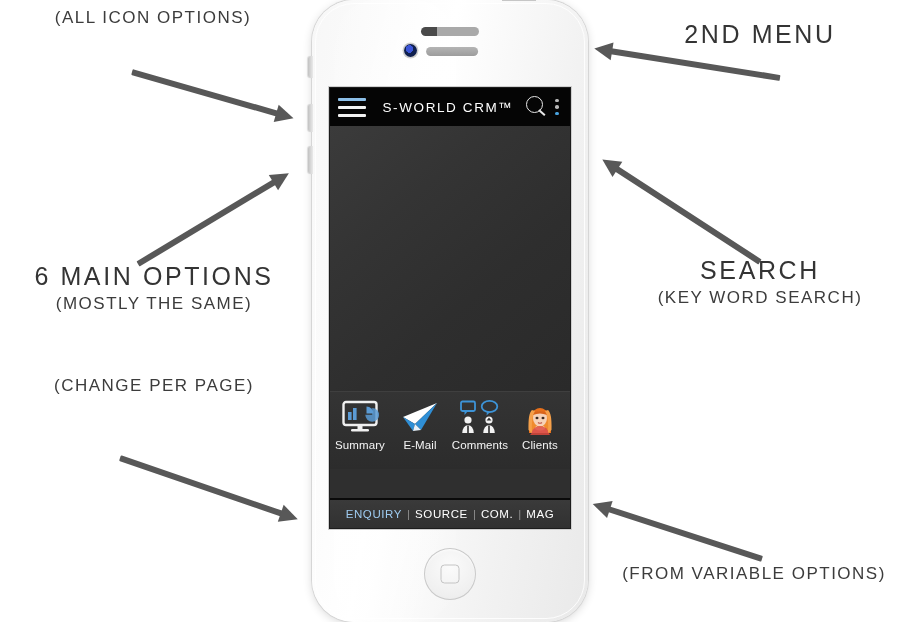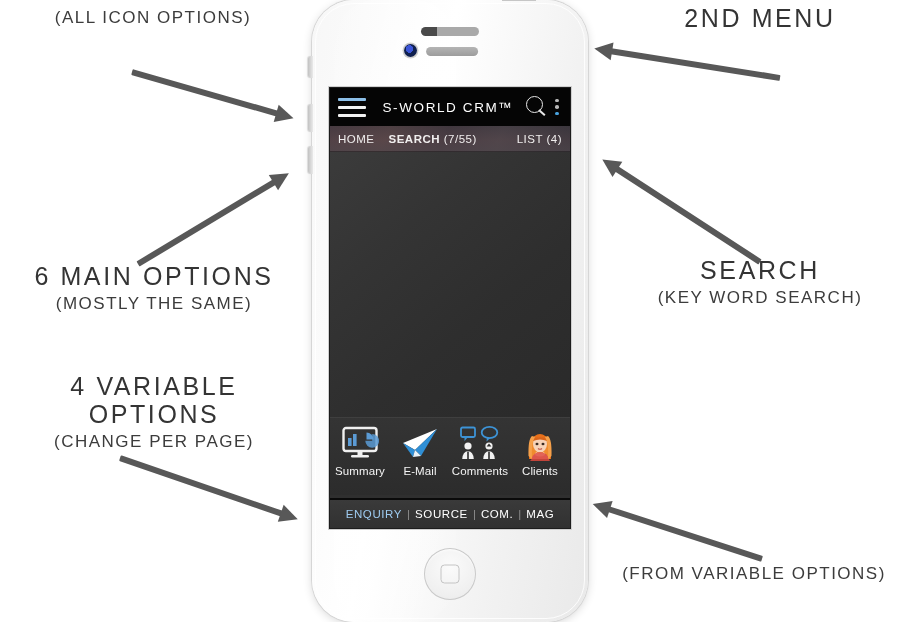--- a/index.html
+++ b/index.html
@@ -17,21 +17,21 @@
     font-size: 25px; letter-spacing: 2.6px; font-weight: 400;
     color: #343434; line-height: 1.12; white-space: nowrap;
   }
   .annot .main.wrap { white-space: normal; }
   .annot .sub {
     font-size: 17px; letter-spacing: 1.5px; font-weight: 400;
     color: #3c3c3c; line-height: 1.25; margin-top: 3px; white-space: nowrap;
   }
 
   #annot-main-menu   { left: 8px;   top: 4px;   width: 290px; }
-  #annot-2nd-menu    { left: 620px; top: 4px;   width: 280px; }
+  #annot-2nd-menu    { left: 620px; top: 20px;   width: 280px; }
   #annot-3-main      { left: 4px;   top: 262px; width: 300px; }
   #annot-search      { left: 620px; top: 256px; width: 280px; }
   #annot-4-variable  { left: 14px;  top: 372px; width: 280px; }
   #annot-4-icon      { left: 608px; top: 560px; width: 292px; }
 
   
   .arrow { position: absolute; transform-origin: 0 50%; height: 12px; pointer-events: none; }
   .arrow .shaft {
     position: absolute; left: 0; top: 50%; height: 6px;
     background: #585858; transform: translateY(-50%); border-radius: 1px;
@@ -204,21 +204,20 @@
     <div class="main">6 MAIN OPTIONS</div>
     <div class="sub">(MOSTLY THE SAME)</div>
   </div>
 
   <div class="annot" id="annot-search">
     <div class="main">SEARCH</div>
     <div class="sub">(KEY WORD SEARCH)</div>
   </div>
 
   <div class="annot" id="annot-4-variable">
-    <div class="main wrap">4 VARIABLE OPTIONS</div>
     <div class="sub">(CHANGE PER PAGE)</div>
   </div>
 
   <div class="annot" id="annot-4-icon">
     <div class="sub">(FROM VARIABLE OPTIONS)</div>
   </div>
 
   <div class="arrow" style="left:132px; top:66px; width:170px; transform: rotate(16deg);">
     <div class="shaft" style="width:152px;"></div>
     <div class="head" style="left:150px;"></div>
@@ -274,33 +273,20 @@
           <div class="ring"></div>
             <div class="handle"></div>
         </div>
         <div id="kebab">
           <i></i>
             <i></i>
             <i class="blue"></i>
         </div>
       </div>
 
-      <div id="tabs">
-        <div class="tab" id="tab-home">
-          <span>HOME</span>
-        </div>
-        <div class="tab active" id="tab-search">
-          <span>SEARCH</span>
-          <span class="count">(7/55)</span>
-        </div>
-        <div class="tab" id="tab-list">
-          <span>LIST</span>
-          <span class="count">(4)</span>
-        </div>
-      </div>
 
       <div id="content"></div>
 
       <div id="icon-row">
 
         <div class="icon-item">
           <div class="icon-art">
             <svg width="38" height="34" viewBox="0 0 38 34">
               <rect x="2.5" y="2" width="33" height="23" rx="2.5" fill="none" stroke="#f0f0f0" stroke-width="2.4"></rect>
               <rect x="7" y="12" width="3.6" height="8" fill="#5b9bd5"></rect>

